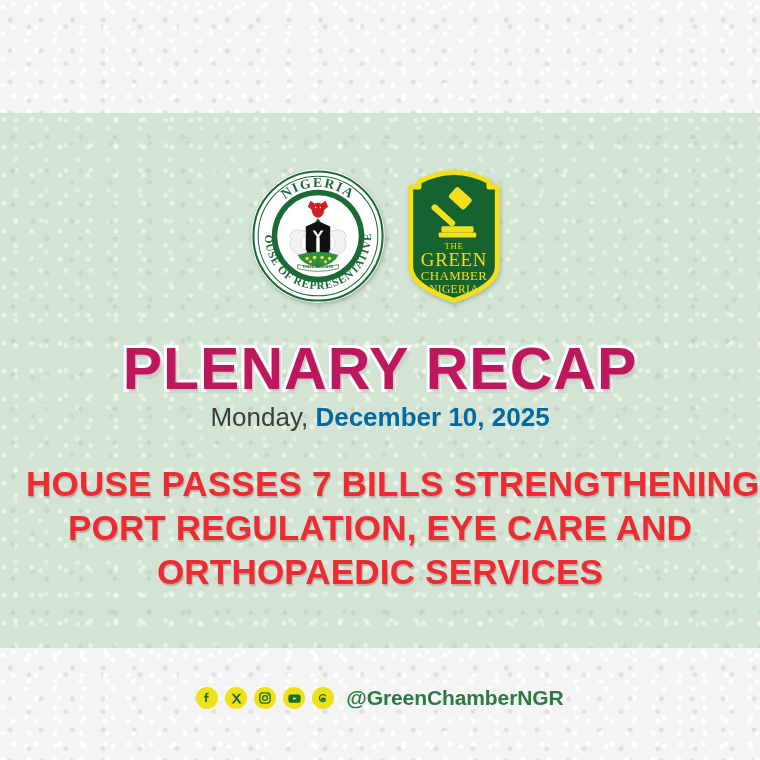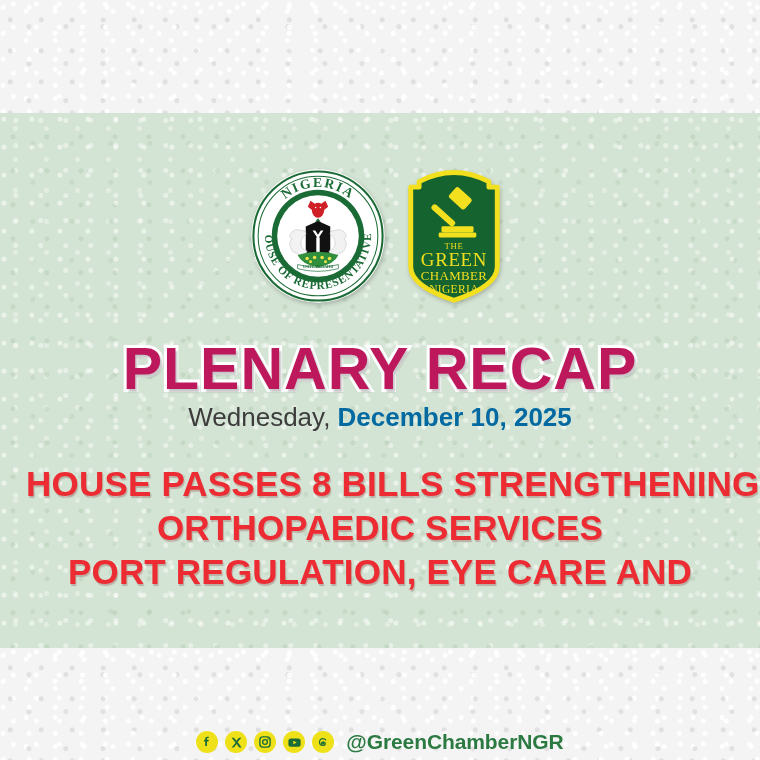--- a/index.html
+++ b/index.html
@@ -115,21 +115,20 @@
   
   .social {
     position: absolute;
     top: 686px;
     left: 0;
     width: 760px;
     display: flex;
     align-items: center;
     justify-content: center;
     gap: 7px;
-    margin-top: 44px;
   }
   .soc-icon {
     width: 22px;
     height: 22px;
     border-radius: 50%;
     background: #efe119;
     display: flex;
     align-items: center;
     justify-content: center;
     flex: 0 0 auto;
@@ -236,28 +235,28 @@
       <text x="80" y="115" font-family="'Liberation Serif', serif" font-size="12.5" fill="#f2df1e" text-anchor="middle" letter-spacing="1">THE</text>
       <text x="80" y="139" font-family="'Liberation Serif', serif" font-size="27" fill="#f2df1e" text-anchor="middle" letter-spacing="1">GREEN</text>
       <text x="80" y="159" font-family="'Liberation Serif', serif" font-size="18.5" fill="#f2df1e" text-anchor="middle" letter-spacing=".5">CHAMBER</text>
       <text x="80" y="177" font-family="'Liberation Serif', serif" font-size="16.5" fill="#f2df1e" text-anchor="middle" letter-spacing=".5">NIGERIA</text>
     </svg>
   </div>
 
   <div class="plenary">PLENARY RECAP</div>
 
   <div class="dateline">
-    <span>Wednesday,</span>
+    <span>Monday,</span>
     <span class="strong">December 10, 2025</span>
   </div>
 
   <div class="headline">
-    <span class="hl-line">HOUSE PASSES 8 BILLS STRENGTHENING</span>
+    <span class="hl-line">HOUSE PASSES 7 BILLS STRENGTHENING</span>
+    <span class="hl-line">PORT REGULATION, EYE CARE AND</span>
     <span class="hl-line">ORTHOPAEDIC SERVICES</span>
-    <span class="hl-line">PORT REGULATION, EYE CARE AND</span>
   </div>
 
   <div class="social">
 
     <span class="soc-icon">
       <svg viewBox="0 0 24 24" width="14" height="14">
           <path fill="#1a6b35" d="M15 5h-2.2c-.5 0-.8.3-.8.9V8h3l-.4 3h-2.6v8H9v-8H7V8h2V6.2C9 4 10.3 2.8 12.4 2.8c.9 0 1.8.1 2.6.2z"></path>
         </svg>
     </span>
 

